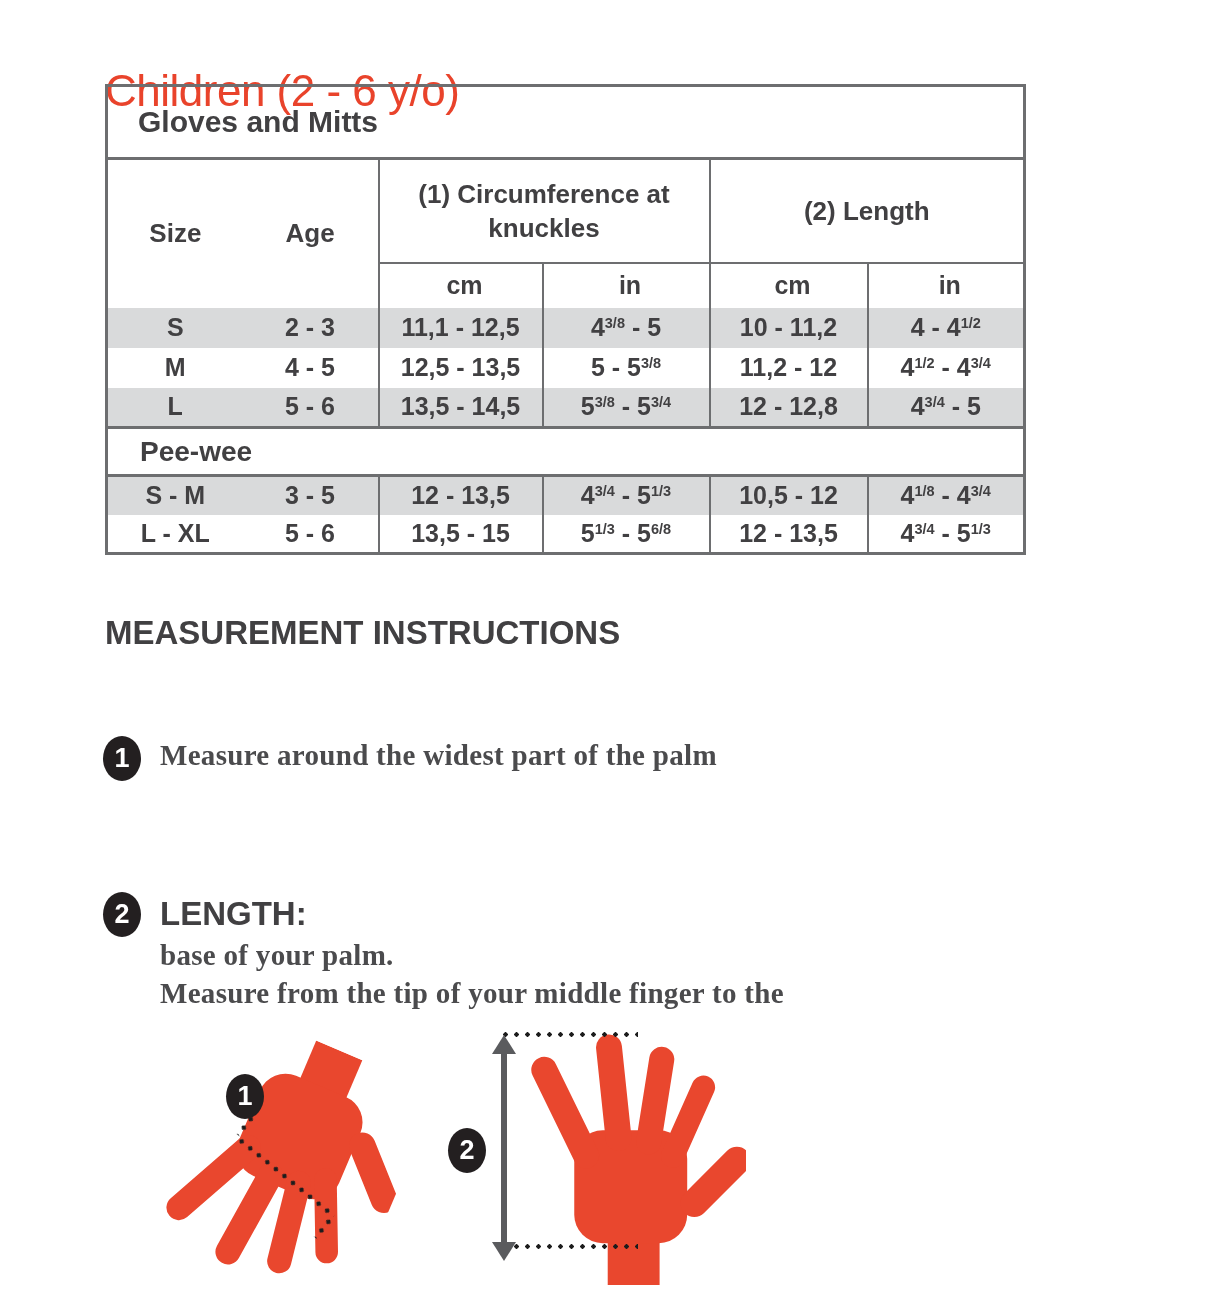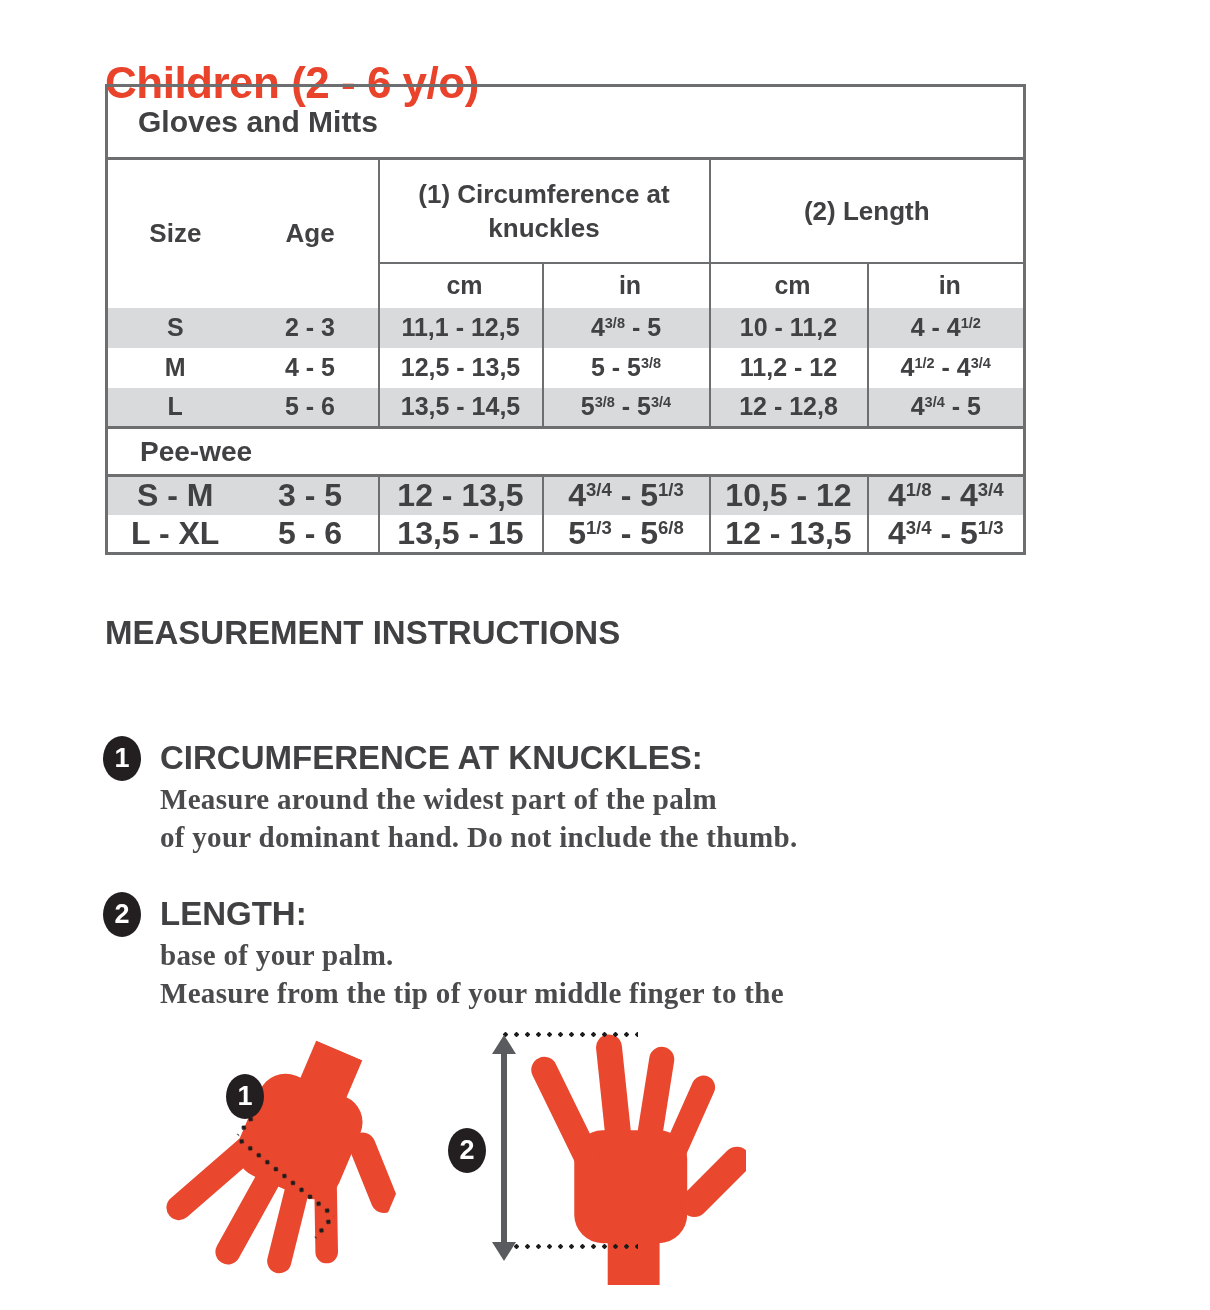--- a/index.html
+++ b/index.html
@@ -18,22 +18,22 @@
   body {
     width: 1210px; height: 1310px;
     position: relative;
     background: #ffffff;
     overflow: hidden;
     font-family: "Liberation Sans", sans-serif;
   }
 
   
   .page-title {
-    position: absolute; left: 105px; top: 32px;
-    font-size: 44px; font-weight: bold; line-height: 1;
+    position: absolute; left: 105px; top: 40px;
+    font-size: 44px; font-weight: normal; line-height: 1;
     color: var(--accent-red);
     letter-spacing: -0.5px;
   }
 
   
   .table-wrap { position: absolute; left: 105px; top: 84px; }
   table.sizing {
     border-collapse: collapse;
     table-layout: fixed;
     width: 918px;
@@ -62,21 +62,21 @@
     border-bottom: 2px solid var(--border-gray);
   }
   .gh-inner { display: inline-block; max-width: 262px; line-height: 34px; }
   tr.unit-row td {
     height: 45px;
     font-size: 25px;
     border-left: 2px solid var(--border-gray);
     padding-left: 8px;
   }
   tr.d-row td { height: 40px; font-size: 25px; }
-  tr.p-row td { height: 39px; font-size: 32px; }
+  tr.p-row td { height: 39px; font-size: 25px; }
   tr.gray td { background: var(--row-gray); }
   td.m { border-left: 2px solid var(--border-gray); }
   tr.sec-row td {
     height: 48px;
     text-align: left; padding-left: 32px;
     font-size: 28px;
     border-top: 3px solid var(--border-gray);
     border-bottom: 3px solid var(--border-gray);
   }
   sup.fr {
@@ -246,23 +246,21 @@
       </tr>
     </tbody>
   </table>
 </div>
 
 <div class="mi-heading">MEASUREMENT INSTRUCTIONS</div>
 
 <div class="mi-item" id="mi-item-1">
   <div class="badge">1</div>
   <div>
-    <div class="mi-title">CIRCUMFERENCE AT KNUCKLES:</div>
     <div class="mi-line">Measure around the widest part of the palm</div>
-    <div class="mi-line">of your dominant hand. Do not include the thumb.</div>
   </div>
 </div>
 
 <div class="mi-item" id="mi-item-2">
   <div class="badge">2</div>
   <div>
     <div class="mi-title">LENGTH:</div>
     <div class="mi-line">base of your palm.</div>
     <div class="mi-line">Measure from the tip of your middle finger to the</div>
   </div>

